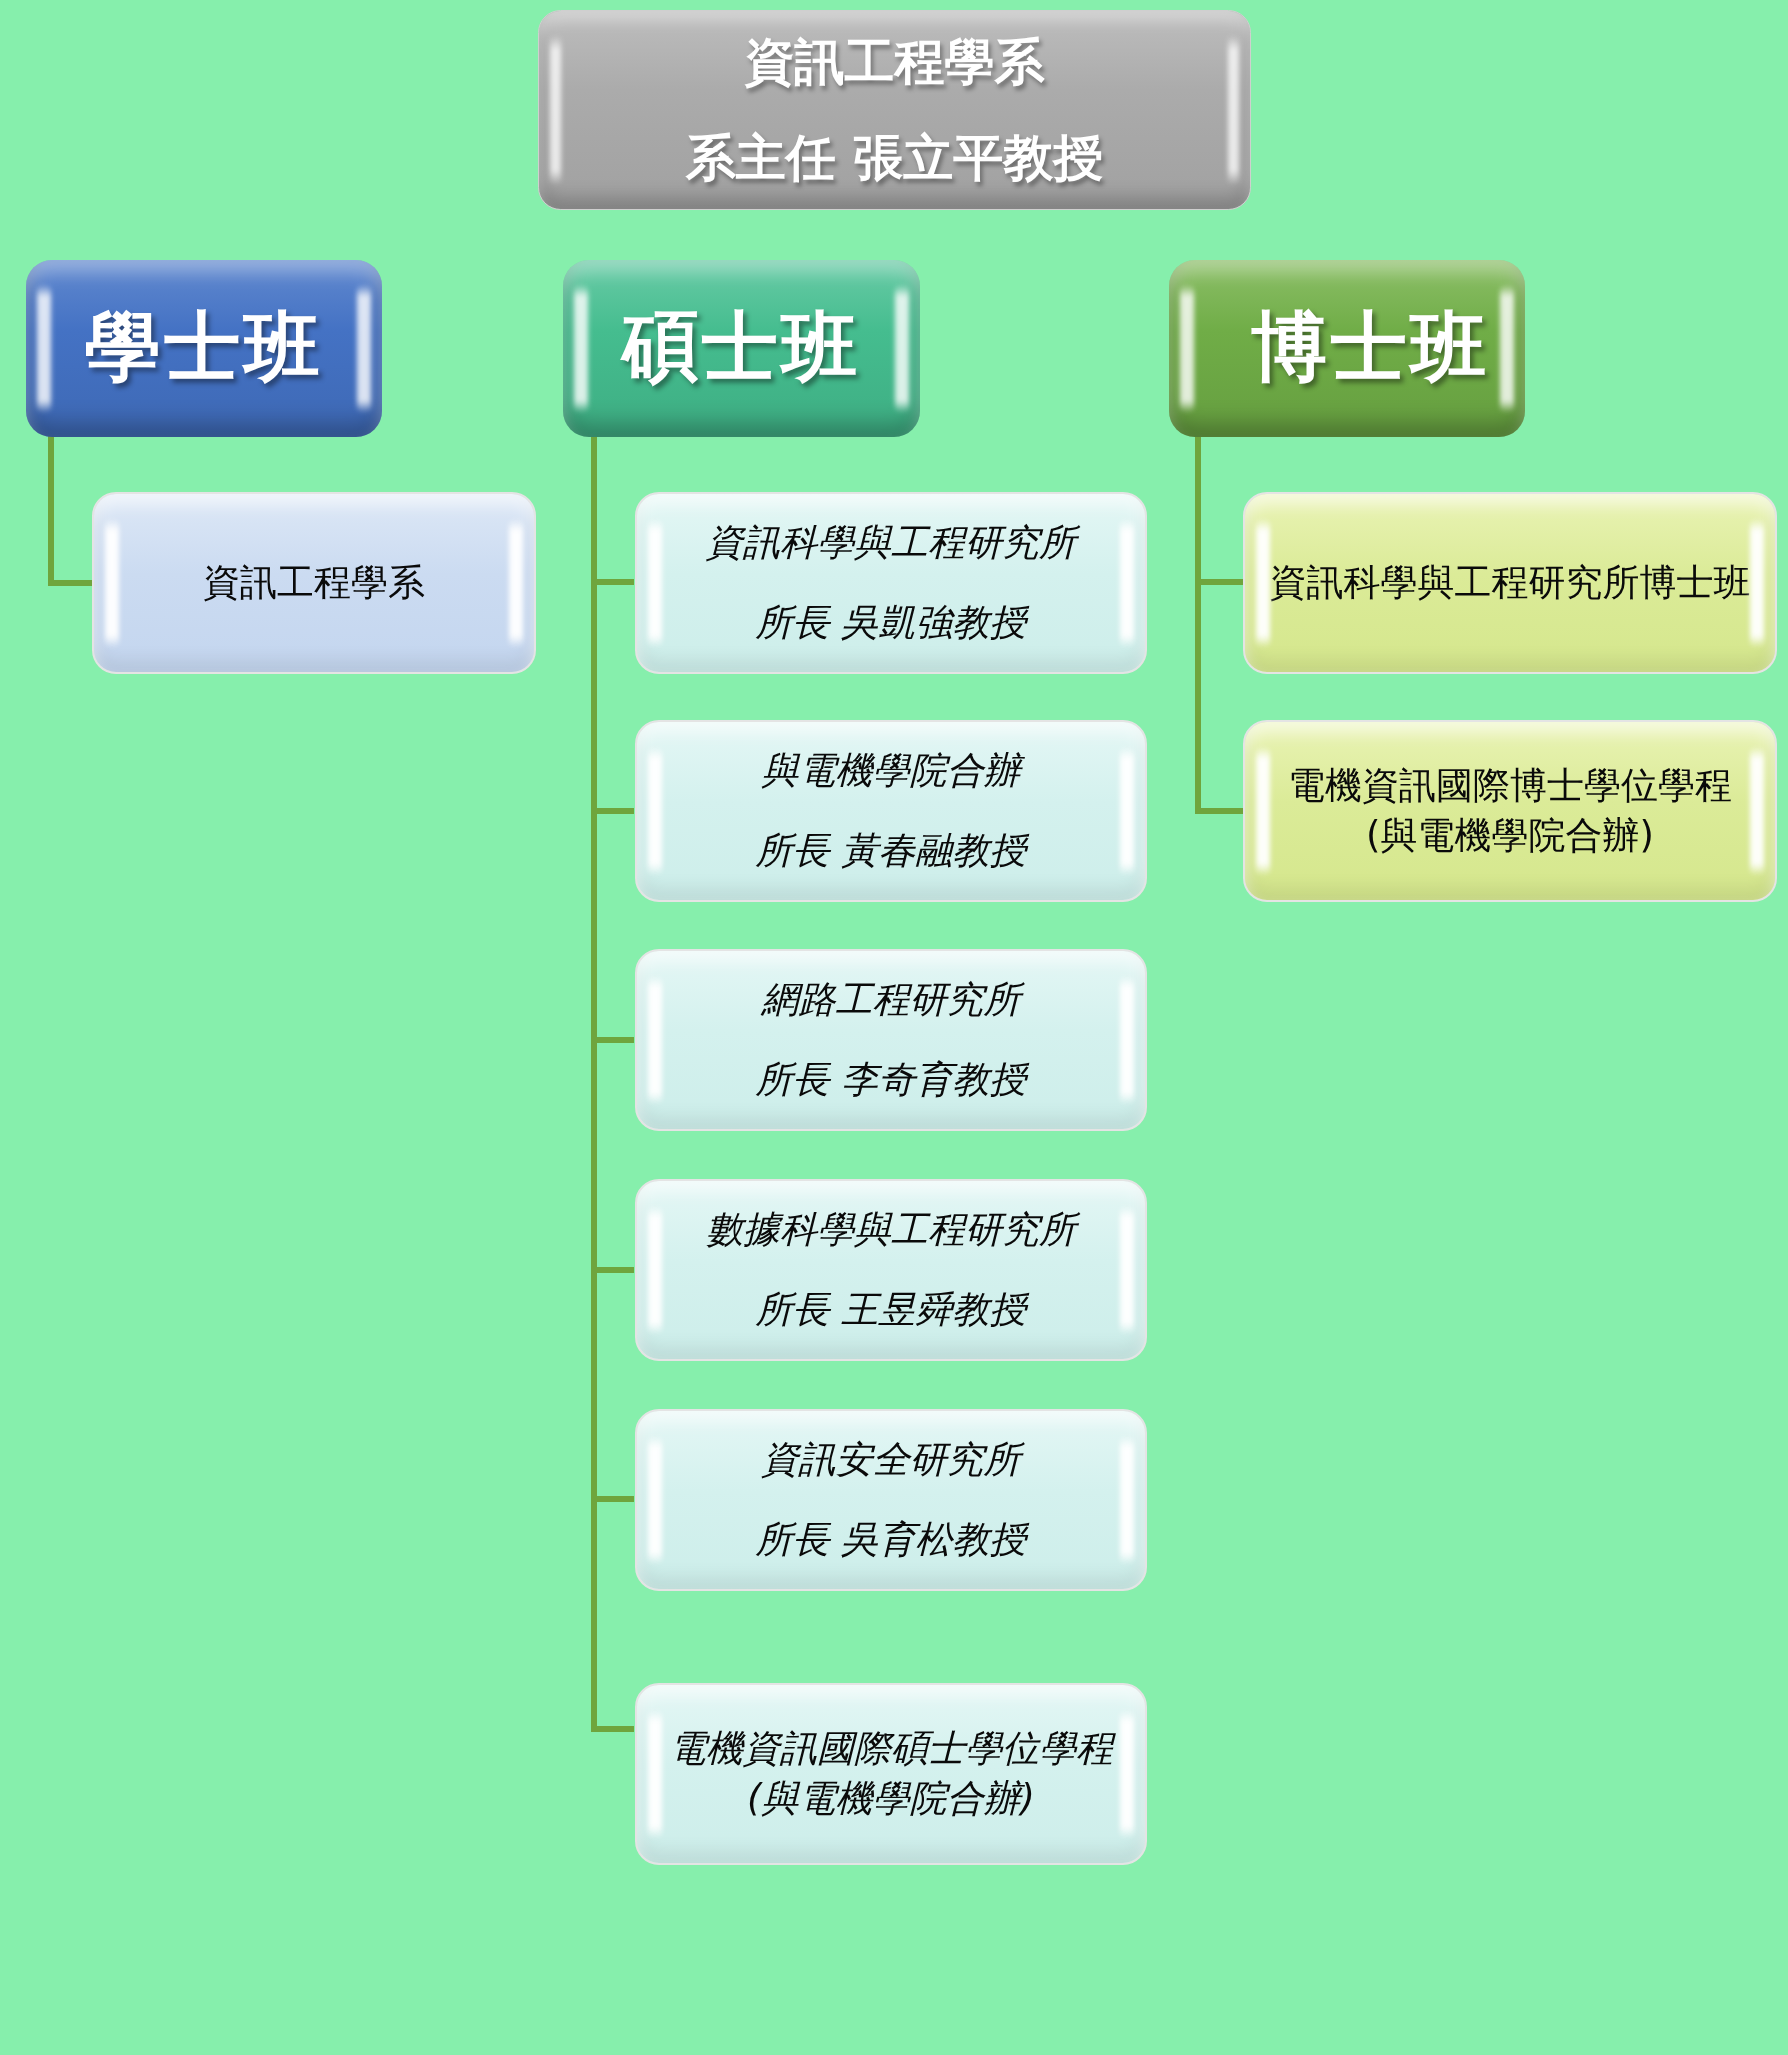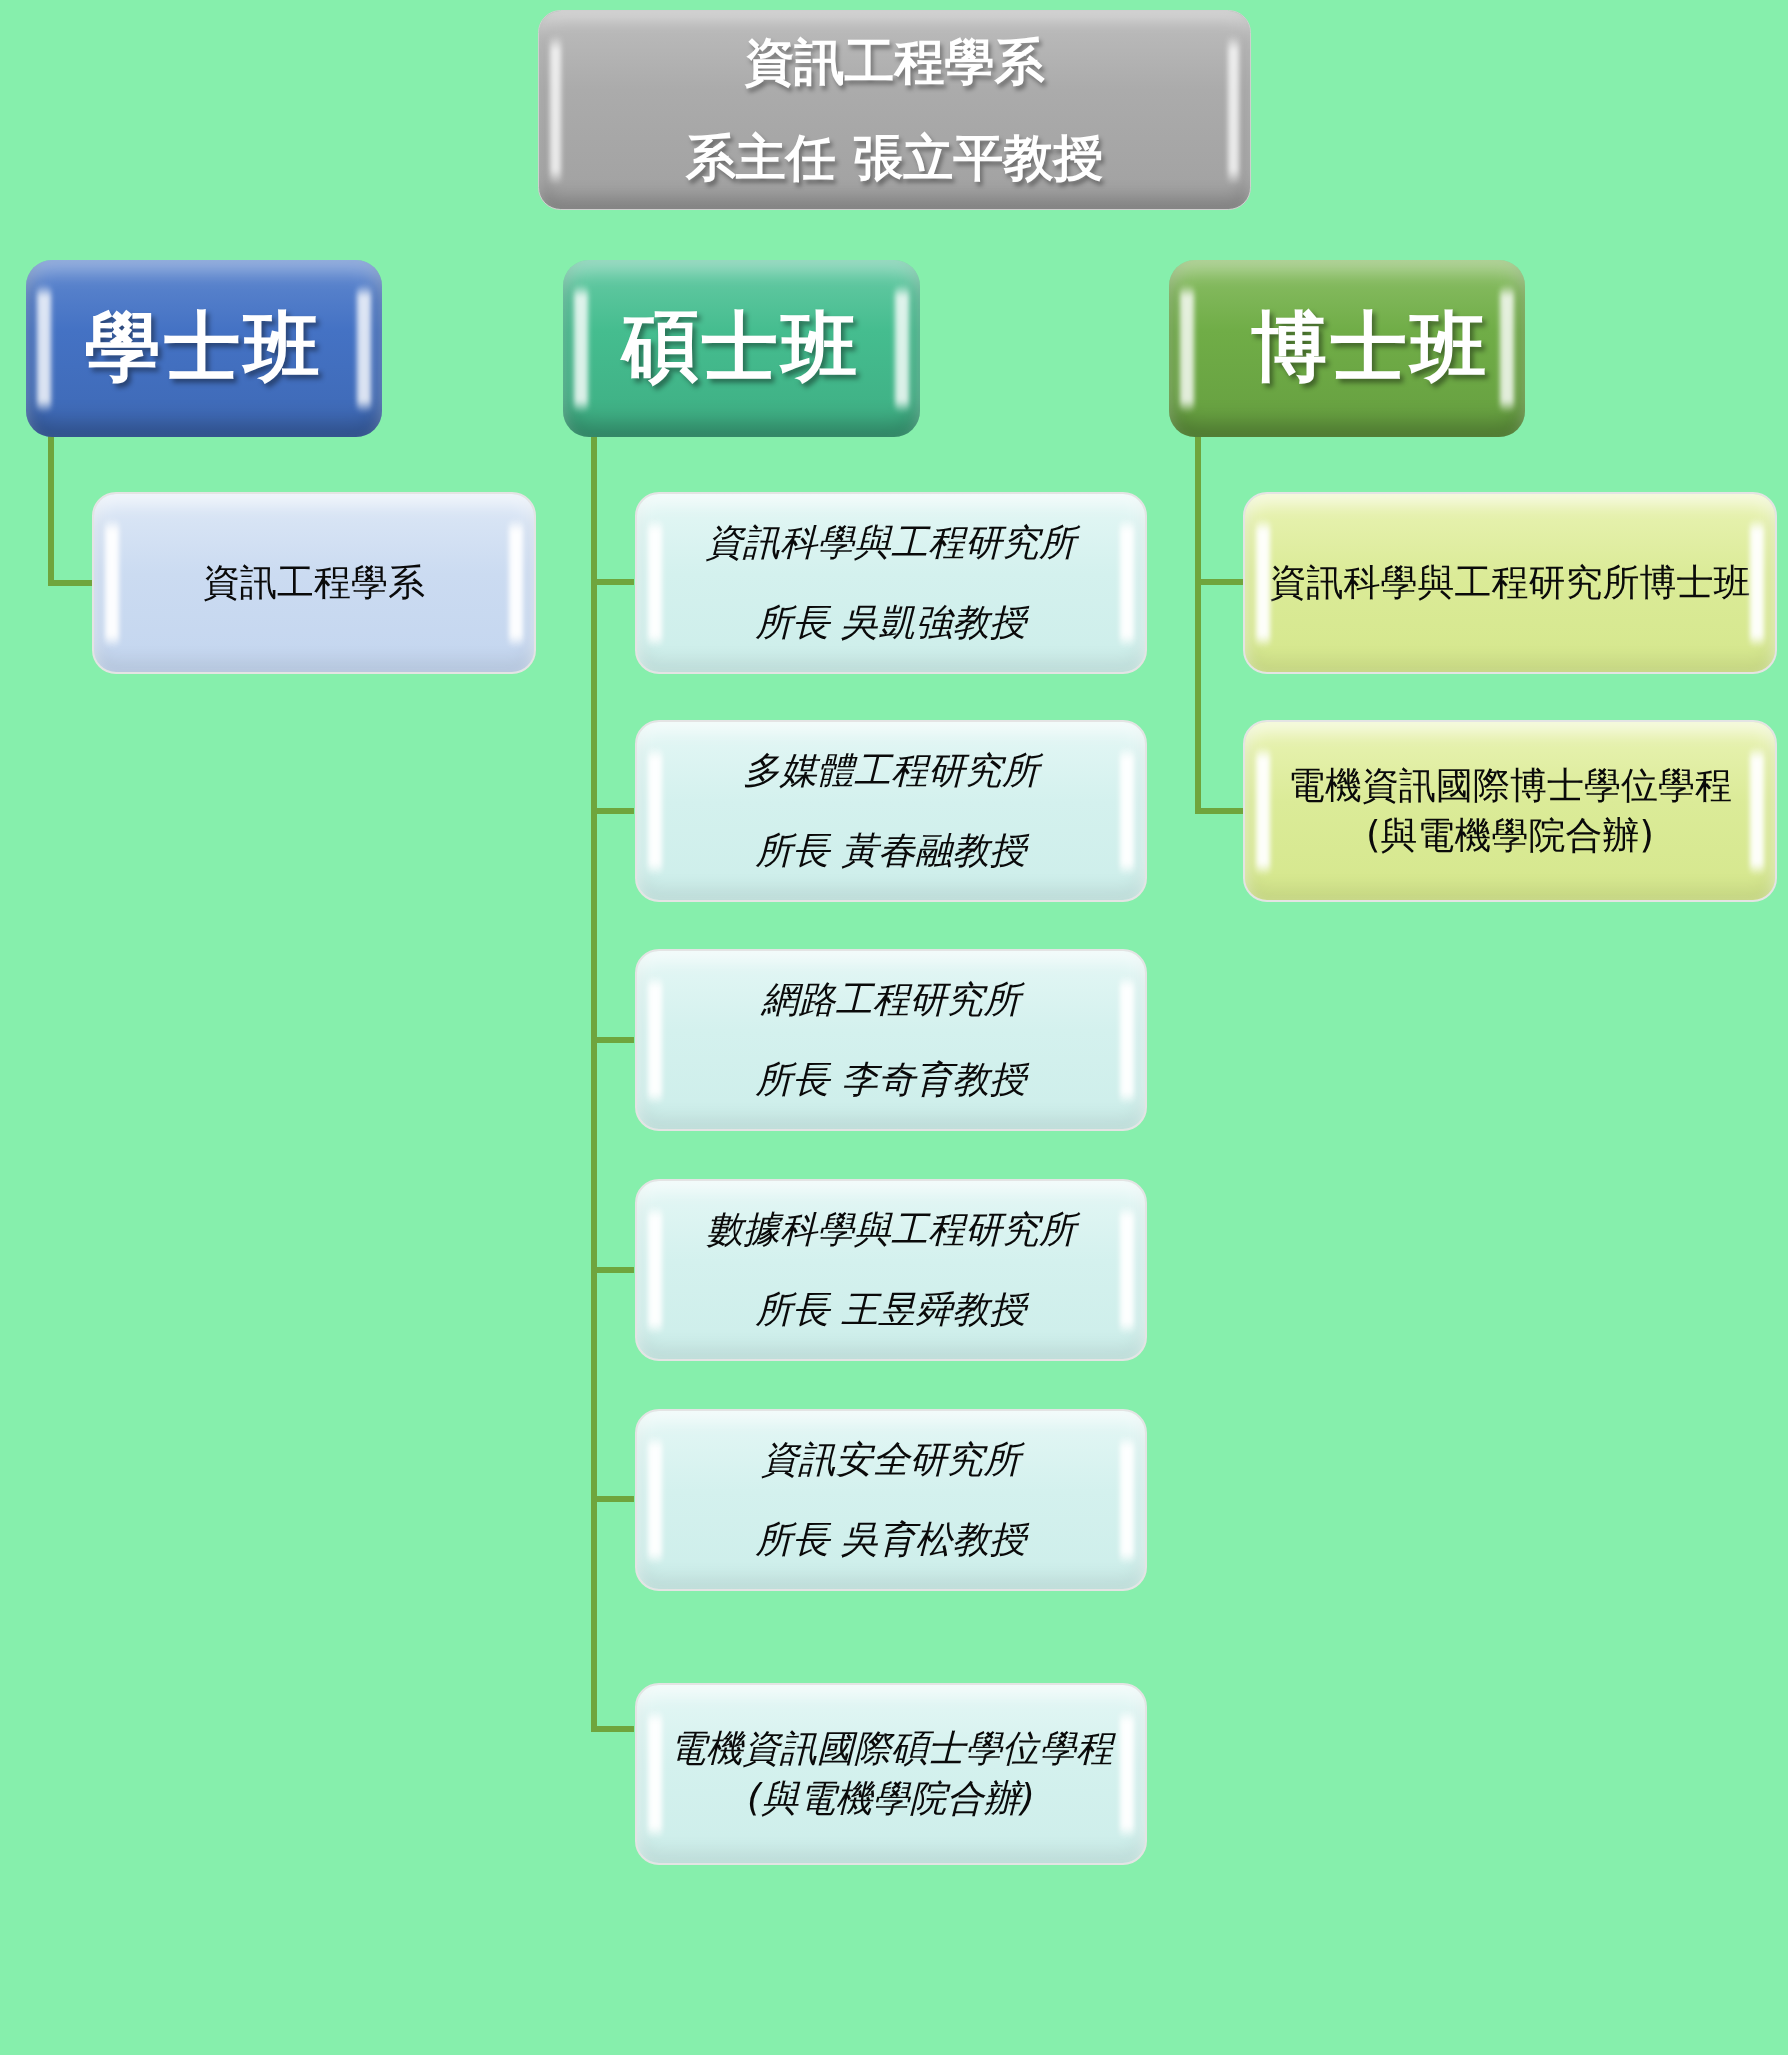--- a/index.html
+++ b/index.html
@@ -146,21 +146,21 @@
 
   <div class="box child child-bachelor">
     <span class="line">資訊工程學系</span>
   </div>
 
   <div class="box child child-master m1">
     <span class="line">資訊科學與工程研究所</span>
     <span class="line">所長 吳凱強教授</span>
   </div>
   <div class="box child child-master m2">
-    <span class="line">多媒體工程研究所</span>
+    <span class="line">與電機學院合辦</span>
     <span class="line">所長 黃春融教授</span>
   </div>
   <div class="box child child-master m3">
     <span class="line">網路工程研究所</span>
     <span class="line">所長 李奇育教授</span>
   </div>
   <div class="box child child-master m4">
     <span class="line">數據科學與工程研究所</span>
     <span class="line">所長 王昱舜教授</span>
   </div>

